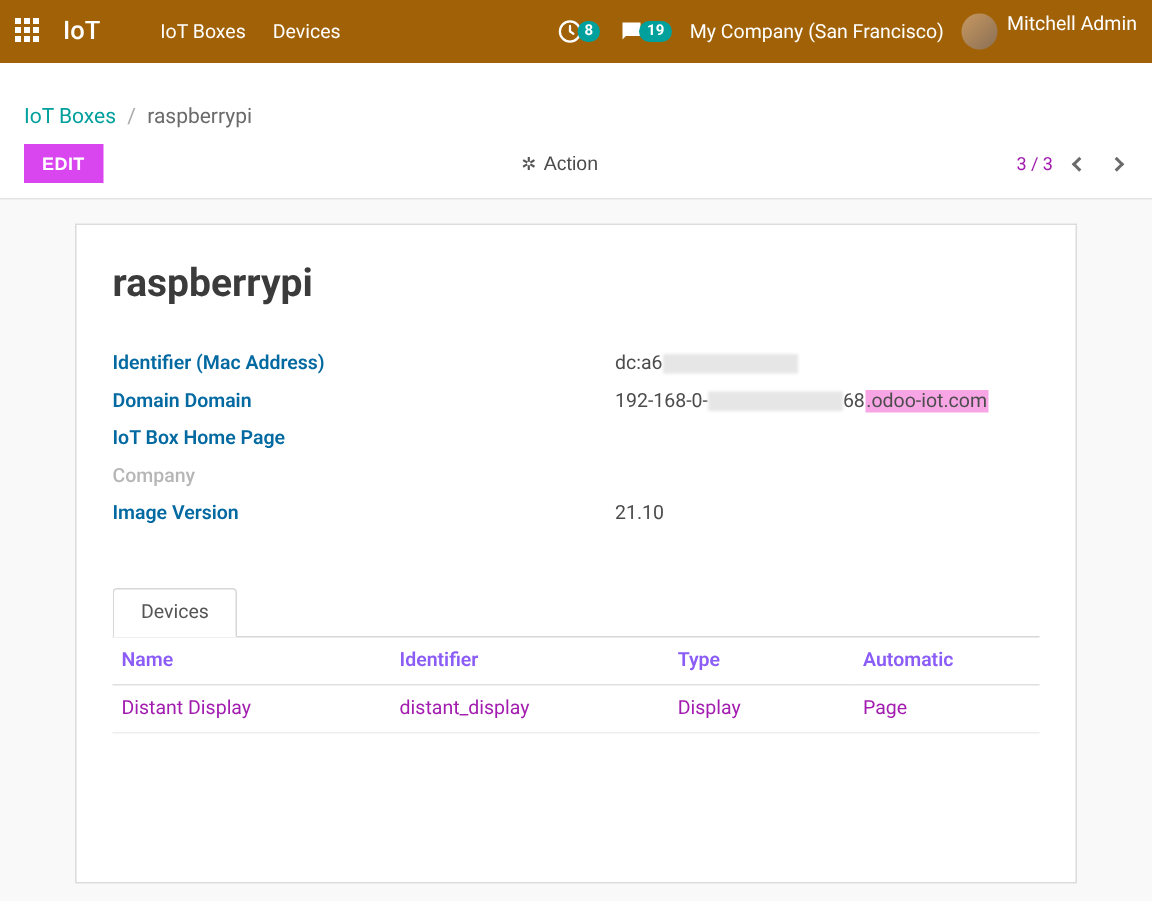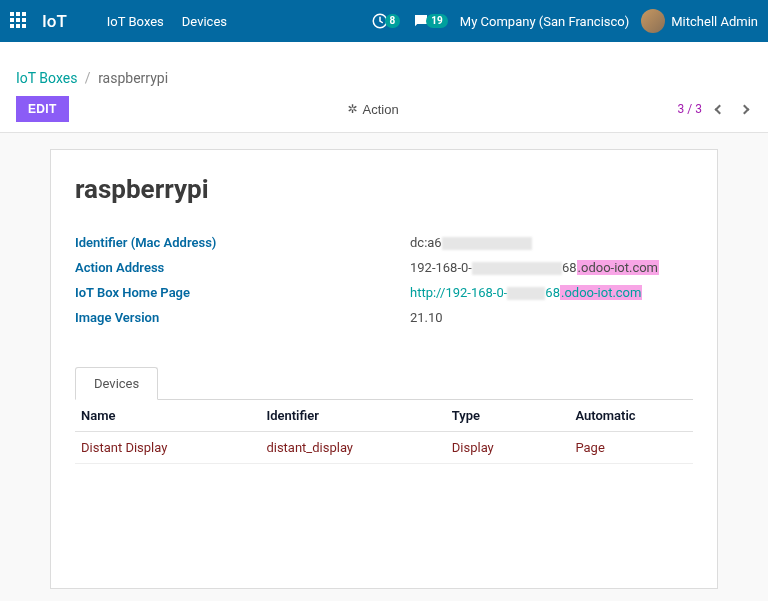--- a/index.html
+++ b/index.html
@@ -7,21 +7,21 @@
     font-family: -apple-system, BlinkMacSystemFont, "Segoe UI", Roboto, "Helvetica Neue", Arial, sans-serif;
     font-size: 13px;
     color: #4c4c4c;
     background: #f9f9f9;
     width: 768px;
     height: 601px;
     overflow: hidden;
   }
   
   .navbar {
-    background: #0369a1;
+    background: #a16207;
     color: #fff;
     height: 42px;
     display: flex;
     align-items: center;
     padding: 0 10px;
   }
   .apps-icon {
     width: 18px; height: 18px;
     display: grid;
     grid-template-columns: repeat(3, 4px);
@@ -48,38 +48,38 @@
     background: #00a09d;
     color: #fff;
     font-size: 10px;
     font-weight: 700;
     padding: 1px 5px;
     border-radius: 9px;
     margin-left: -4px;
     line-height: 12px;
   }
   .company { color: #fff; font-size: 13px; cursor: pointer; }
-  .user { display: flex; align-items: center; gap: 6px; color: #fff; font-size: 13px; cursor: pointer; }
+  .user { display: flex; align-items: flex-start; gap: 6px; color: #fff; font-size: 13px; cursor: pointer; }
   .avatar { width: 24px; height: 24px; border-radius: 50%; background: linear-gradient(135deg,#c79861,#8a6f55); }
   
   .controls {
     background: #fff;
     border-bottom: 1px solid #e2e2e2;
     padding: 12px 16px 0 16px;
   }
   .breadcrumb { font-size: 14px; margin-bottom: 10px; margin-top: 16px; }
   .breadcrumb a { color: #00a09d; text-decoration: none; }
   .breadcrumb-sep { color: #aaa; margin: 0 4px; }
   .breadcrumb-current { color: #6b6b6b; }
   .ctrl-row {
     display: flex; align-items: center; justify-content: space-between;
     padding-bottom: 10px;
   }
   .edit-btn {
-    background: #8b5cf6; color: #fff; border: none;
+    background: #d946ef; color: #fff; border: none;
     font-size: 12px; font-weight: 600;
     padding: 6px 12px; cursor: pointer;
     letter-spacing: 0.3px;
   }
   .action-btn {
     background: none; border: none; color: #4c4c4c;
     font-size: 13px; cursor: pointer;
     display: inline-flex; align-items: center; gap: 5px;
   }
   .gear { font-size: 12px; color: #555; }
@@ -132,26 +132,26 @@
     color: #555;
     border: 1px solid #d7d7d7;
     border-bottom: 1px solid #fff;
     border-radius: 3px 3px 0 0;
     position: relative;
     top: 1px;
     background: #fff;
   }
   table.devices { width: 100%; border-collapse: collapse; margin-top: 0; }
   table.devices th {
-    text-align: left; font-weight: 600; color: #0f172a;
+    text-align: left; font-weight: 600; color: #8b5cf6;
     padding: 8px 6px; border-bottom: 1px solid #e0e0e0;
     font-size: 13px;
   }
   table.devices td {
-    padding: 8px 6px; color: #7f1d1d; font-size: 13px;
+    padding: 8px 6px; color: #a21caf; font-size: 13px;
     border-bottom: 1px solid #eee;
   }
 </style>
 </head>
 <body>
 
 <div class="navbar">
   <div class="apps-icon">
     <span></span>
       <span></span>
@@ -217,33 +217,34 @@
   <h1 class="record-title">raspberrypi</h1>
 
   <div class="fieldrow">
     <div class="fieldlabel">Identifier (Mac Address)</div>
     <div class="fieldval">
       <span>dc:a6</span><span class="redact"></span>
     </div>
   </div>
 
   <div class="fieldrow">
-    <div class="fieldlabel">Action Address</div>
+    <div class="fieldlabel">Domain Domain</div>
     <div class="fieldval">
       <span>192-168-0-</span><span class="redact"></span><span>68</span><span class="hlpink">.odoo-iot.com</span>
     </div>
   </div>
 
   <div class="fieldrow">
     <div class="fieldlabel">IoT Box Home Page</div>
-    <div class="fieldval">
-      <span class="linkteal">http://192-168-0-</span><span class="redact sm"></span><span class="linkteal">68</span><span class="hlpink linkteal">.odoo-iot.com</span>
-    </div>
-  </div>
-
+  </div>
+
+  <div class="fieldrow">
+    <div class="fieldlabel muted">Company</div>
+    <div class="fieldval"></div>
+  </div>
 
   <div class="fieldrow">
     <div class="fieldlabel">Image Version</div>
     <div class="fieldval">21.10</div>
   </div>
 
 
   <div class="tabs">
     <span class="tab">Devices</span>
   </div>

